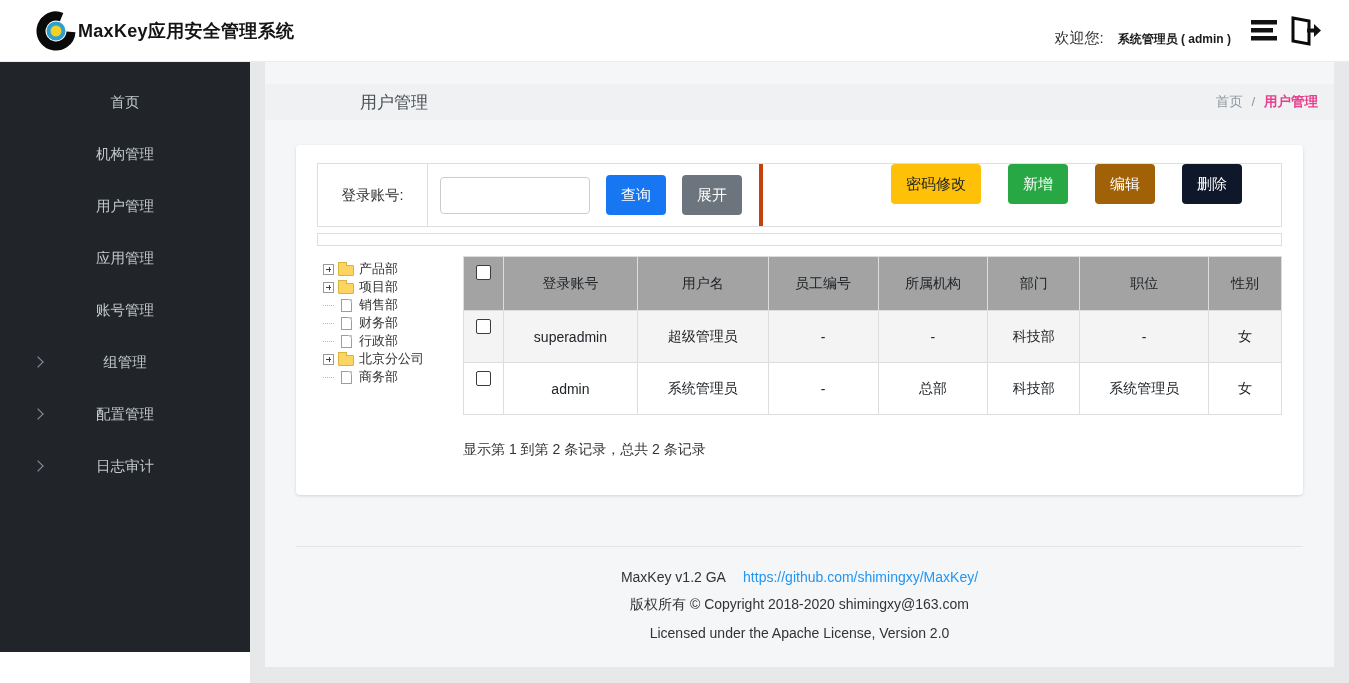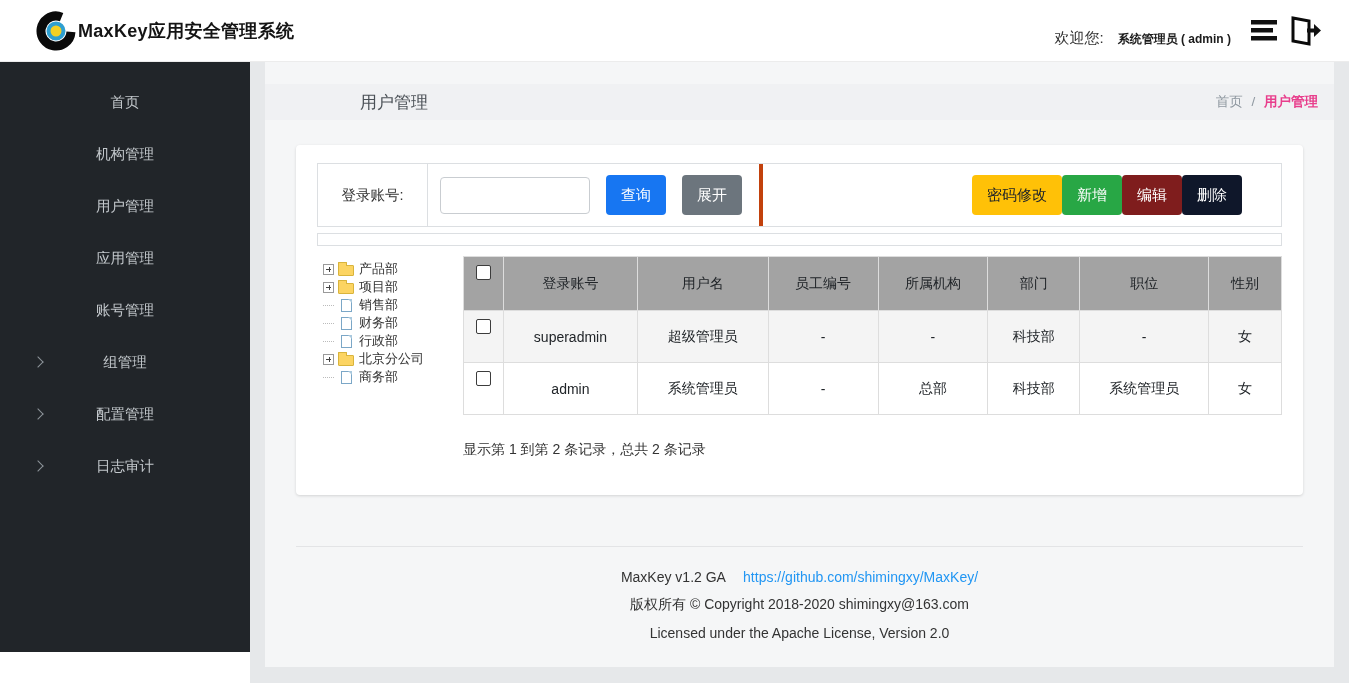--- a/index.html
+++ b/index.html
@@ -62,23 +62,23 @@
   .tb-search {
     width:335px; border-right:4px solid #c2410c; display:flex; align-items:center;
     gap:16px; padding:0 14px 0 12px;
   }
   .search-input { width:150px; height:37px; border:1px solid #c9cdd1; border-radius:4px; padding:0 8px; font-size:14px; outline:none; }
   .btn { height:40px; border:none; border-radius:4px; color:#fff; font-size:15px; padding:0 15px; cursor:pointer; font-family:inherit; }
   .btn-query { background:#1776f2; }
   .btn-expand { background:#6c757d; }
   .btn-pwd { background:#ffc107; color:#212529; }
   .btn-add { background:#28a745; }
-  .btn-edit { background:#7f1d1d; }
+  .btn-edit { background:#a16207; }
   .btn-del { background:#0f172a; }
-  .tb-actions { flex:1; display:flex; align-items:center; justify-content:flex-end; padding-right:39px; }
+  .tb-actions { flex:1; display:flex; justify-content:flex-end; gap:27px; padding-right:39px; }
 
   .strip { border:1px solid #dcdfe2; height:13px; margin-top:6px; }
 
   
   .body-row { display:flex; margin-top:10px; }
   .tree { width:146px; padding:4px 0 0 6px; flex:0 0 auto; }
   .tree-node { display:flex; align-items:center; height:18px; font-size:13px; color:#333; cursor:pointer; white-space:nowrap; }
   .expander {
     width:11px; height:11px; border:1px solid #9a9a9a; background:#fff;
     position:relative; margin-right:4px; flex:0 0 auto;

